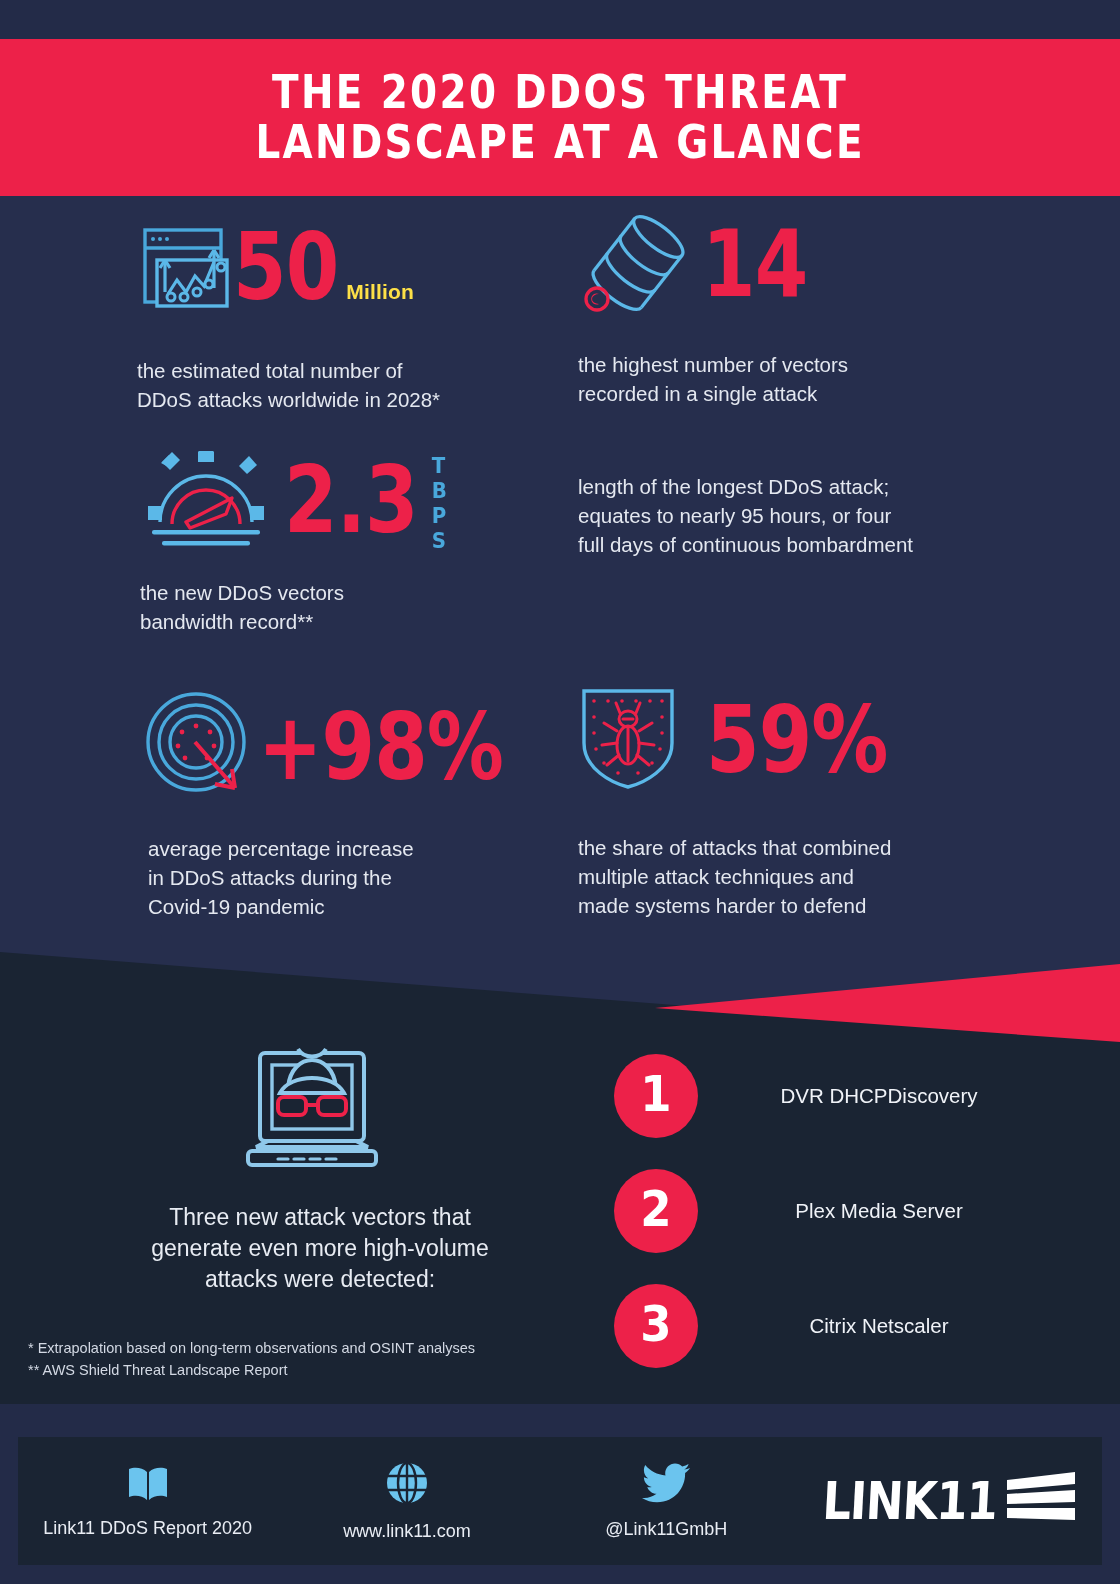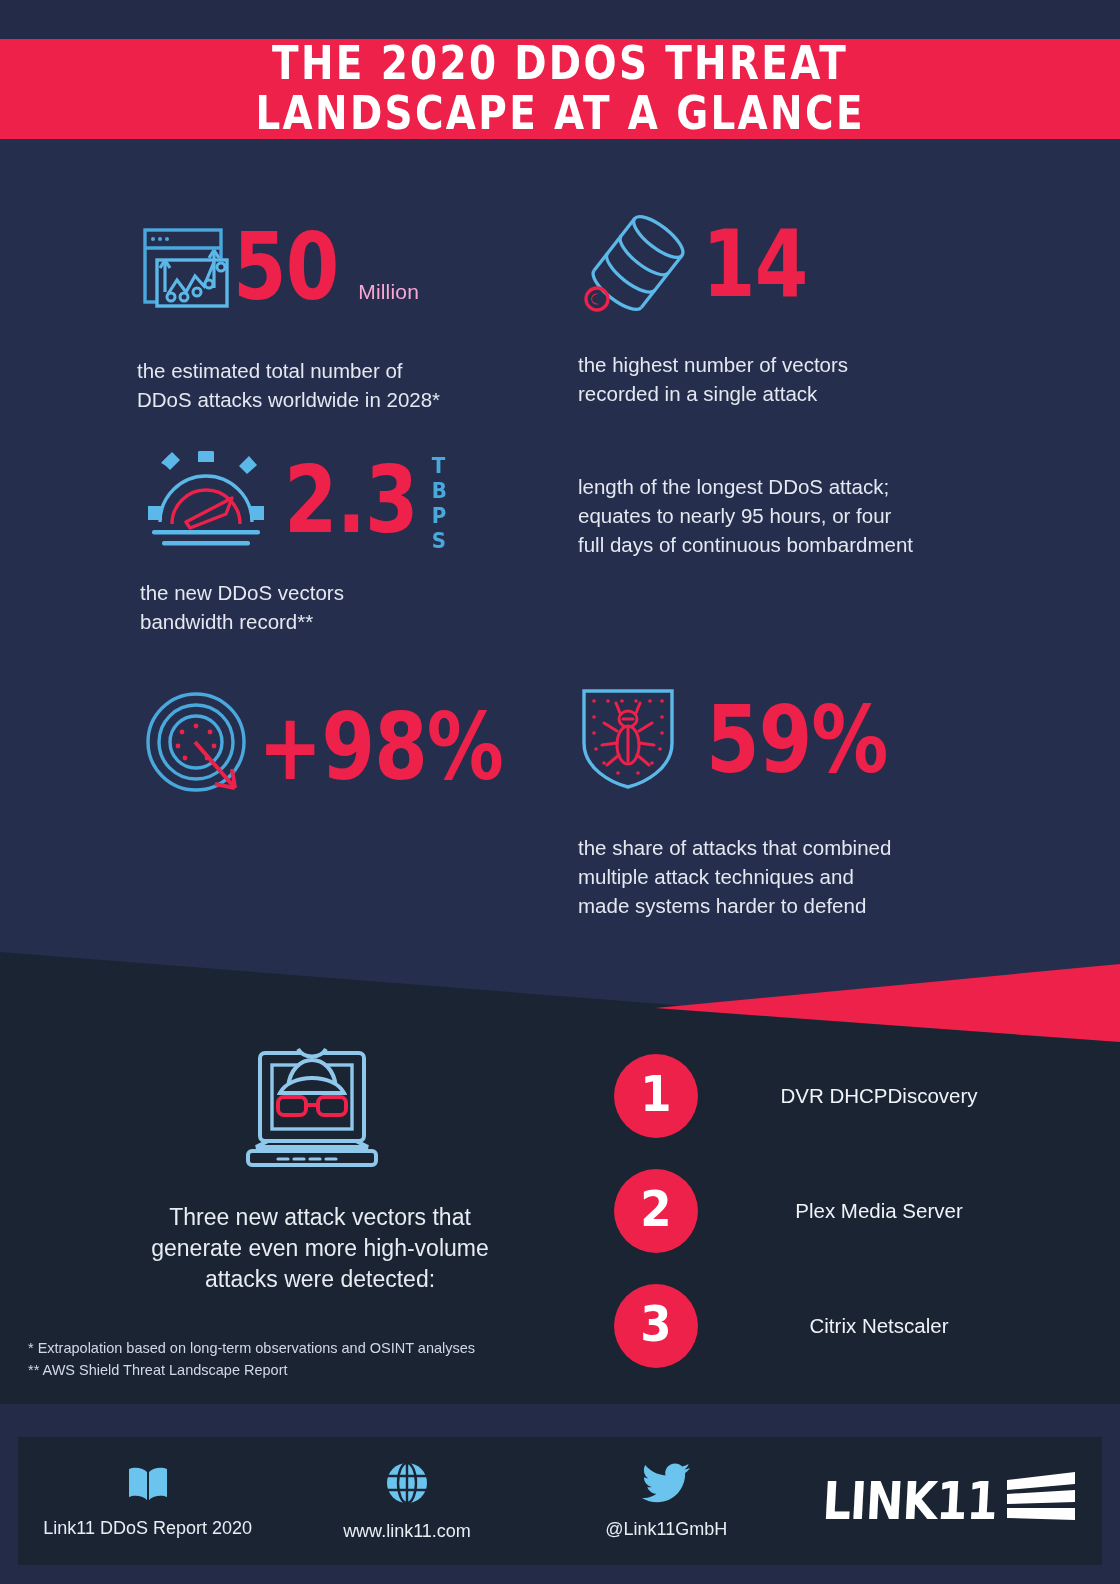--- a/index.html
+++ b/index.html
@@ -12,21 +12,21 @@
     background:#262E4D;
     overflow:hidden;
   }
 
   
   .top-strip {
     position:absolute; left:0; top:0; width:1120px; height:39px;
     background:#232B48;
   }
   .header-bar {
-    position:absolute; left:0; top:39px; width:1120px; height:100px;
+    position:absolute; left:0; top:39px; width:1120px; height:157px;
     background:#ED2149;
     display:flex; align-items:center; justify-content:center;
   }
   .header-title {
     color:#ffffff;
     font-family:"Liberation Sans Narrow","DejaVu Sans Condensed","Liberation Sans", sans-serif;
     font-weight:bold;
     font-size:46px;
     line-height:1.08;
     letter-spacing:2.5px;
@@ -51,24 +51,23 @@
     font-family:"Liberation Sans Narrow","DejaVu Sans Condensed","Liberation Sans", sans-serif;
     font-weight:bold;
     font-size:92px;
     line-height:0.88;
     letter-spacing:-1px;
     transform:scaleX(0.93);
     transform-origin:left center;
   }
   .stat-number.sm { font-size:84px; }
   .unit-inline {
-    color:#f9a8d4;
-    font-weight:normal;
+    color:#fde047;
+    font-weight:bold;
     font-size:21px;
-    margin-left:12px;
     align-self:flex-end;
     padding-bottom:14px;
     letter-spacing:0.2px;
   }
   .unit-stack {
     color:#49A8DC;
     font-family:"Liberation Sans Narrow","DejaVu Sans Condensed","Liberation Sans", sans-serif;
     font-weight:bold;
     font-size:22px;
     line-height:1.14;
@@ -274,20 +273,23 @@
             <circle cx="38" cy="56" r="2.4" fill="#ED2149"></circle>
             <circle cx="74" cy="56" r="2.4" fill="#ED2149"></circle>
             <circle cx="45" cy="68" r="2.4" fill="#ED2149"></circle>
             <circle cx="67" cy="68" r="2.4" fill="#ED2149"></circle>
             <path d="M55 52 L95 98" stroke="#ED2149" stroke-width="4"></path>
             <path d="M95 98 l-20 -4 M95 98 l-3 -19" stroke="#ED2149" stroke-width="4"></path>
           </svg>
         </span>
         <span class="stat-number" style="margin-left:-6px;">+98%</span>
       </div>
+      <div class="stat-desc" style="margin-top:28px; margin-left:8px;">average percentage increase
+in DDoS attacks during the
+Covid-19 pandemic</div>
     </div>
 
     <div class="stat" style="left:578px; top:505px; width:450px;">
       <div class="stat-top">
         <span class="stat-icon">
           <svg width="116" height="112" viewBox="0 0 116 112" fill="none">
             <path d="M6 8 H94 V60 C94 86 66 100 50 104 C34 100 6 86 6 60 Z" stroke="#5BB8E8" stroke-width="3.4" fill="none"></path>
             <g fill="#ED2149">
               <circle cx="16" cy="18" r="1.8"></circle>
                 <circle cx="30" cy="18" r="1.8"></circle>

